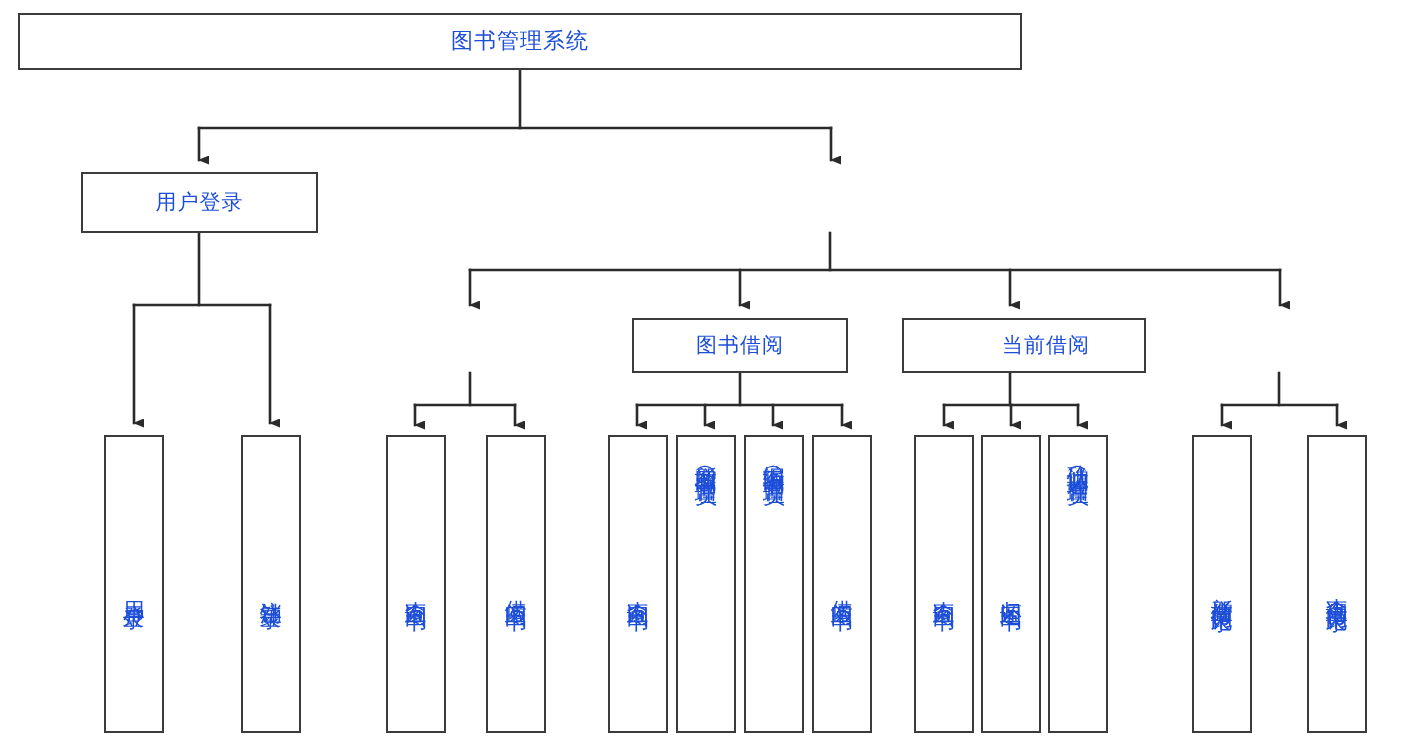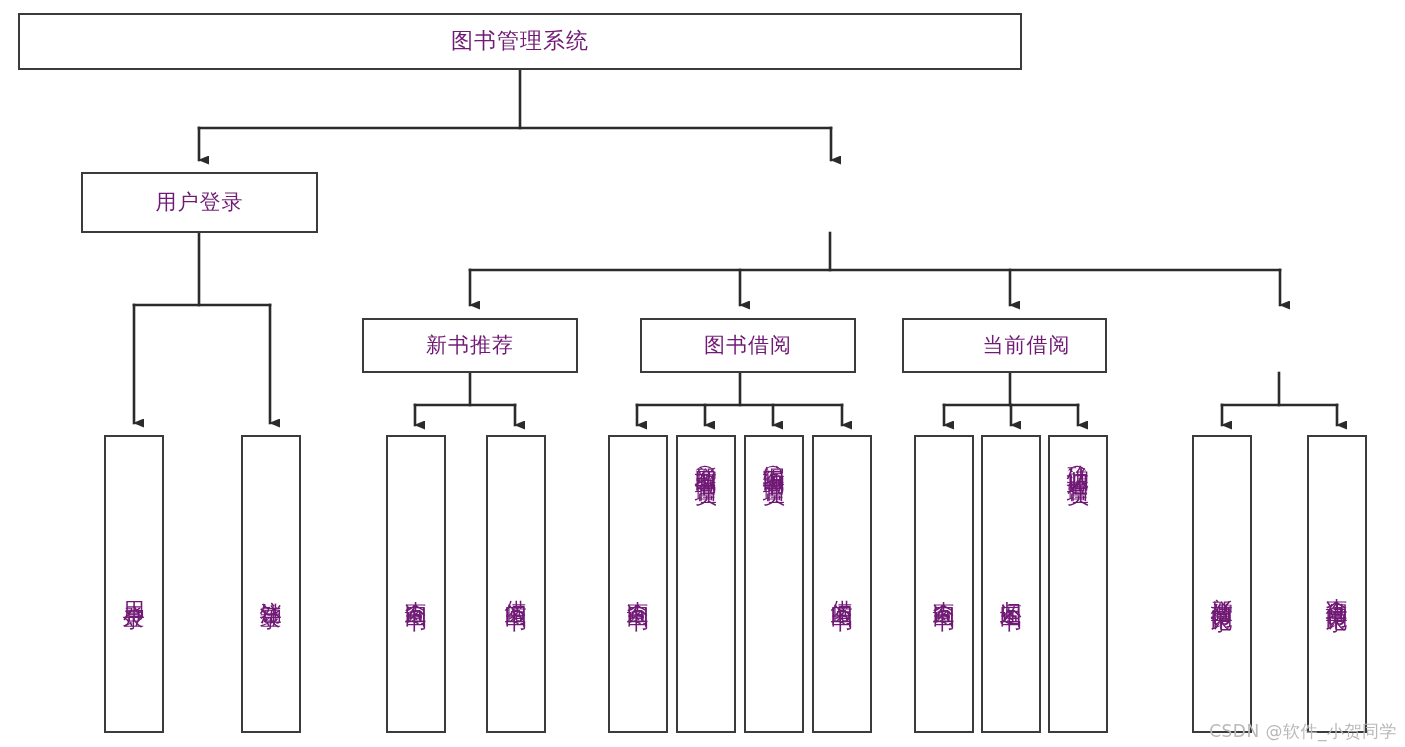--- a/index.html
+++ b/index.html
@@ -13,21 +13,21 @@
 
   .node{
     position:absolute;
     box-sizing:border-box;
     background:#ffffff;
     border:2.4px solid #3b3b3b;
     display:flex;
     align-items:center;
     justify-content:center;
     text-align:center;
-    color:#701a75;
+    color:#1d4ed8;
     z-index:3;
   }
   .node.h{            
     font-size:21px;
     letter-spacing:1px;
     line-height:1.2;
   }
   .node.root{font-size:22px;}
   .node.v{            
     writing-mode:vertical-rl;
@@ -108,25 +108,24 @@
       <path d="M1222,405 L1222,425" marker-end="url(#arrow)"></path>
       <path d="M1337,405 L1337,425" marker-end="url(#arrow)"></path>
     </g>
   </svg>
 
   <div class="node h root" style="left:18px;top:13px;width:1004px;height:57px;">图书管理系统</div>
 
   <div class="node h" style="left:81px;top:172px;width:237px;height:61px;">用户登录</div>
 
 
-  <div class="node h" style="left:362px;top:318px;width:216px;height:55px;">新书推荐</div>
 
-  <div class="node h" style="left:632px;top:318px;width:216px;height:55px;margin-left:8px;">图书借阅</div>
+  <div class="node h" style="left:632px;top:318px;width:216px;height:55px;">图书借阅</div>
 
-  <div class="node h" style="left:902px;top:318px;width:205px;height:55px;padding-left:44px;">当前借阅</div>
+  <div class="node h" style="left:902px;top:318px;width:244px;height:55px;padding-left:44px;">当前借阅</div>
 
 
   <div class="node v midalign" style="left:104px;top:435px;width:60px;height:298px;">用户登录</div>
 
   <div class="node v midalign" style="left:241px;top:435px;width:60px;height:298px;">注销登录</div>
 
   <div class="node v midalign" style="left:386px;top:435px;width:60px;height:298px;">查询图书</div>
 
   <div class="node v midalign" style="left:486px;top:435px;width:60px;height:298px;">借阅图书</div>
 
@@ -141,15 +140,14 @@
   <div class="node v midalign" style="left:914px;top:435px;width:60px;height:298px;">查询图书</div>
 
   <div class="node v midalign" style="left:981px;top:435px;width:60px;height:298px;">归还图书</div>
 
   <div class="node v topalign" style="left:1048px;top:435px;width:60px;height:298px;">确认归还（管理员）</div>
 
   <div class="node v midalign" style="left:1192px;top:435px;width:60px;height:298px;">新增借阅记录</div>
 
   <div class="node v midalign" style="left:1307px;top:435px;width:60px;height:298px;">查询借阅记录</div>
 
-  <div class="watermark">CSDN @软件_小贺同学</div>
 
 </div>
 
 </body></html>

